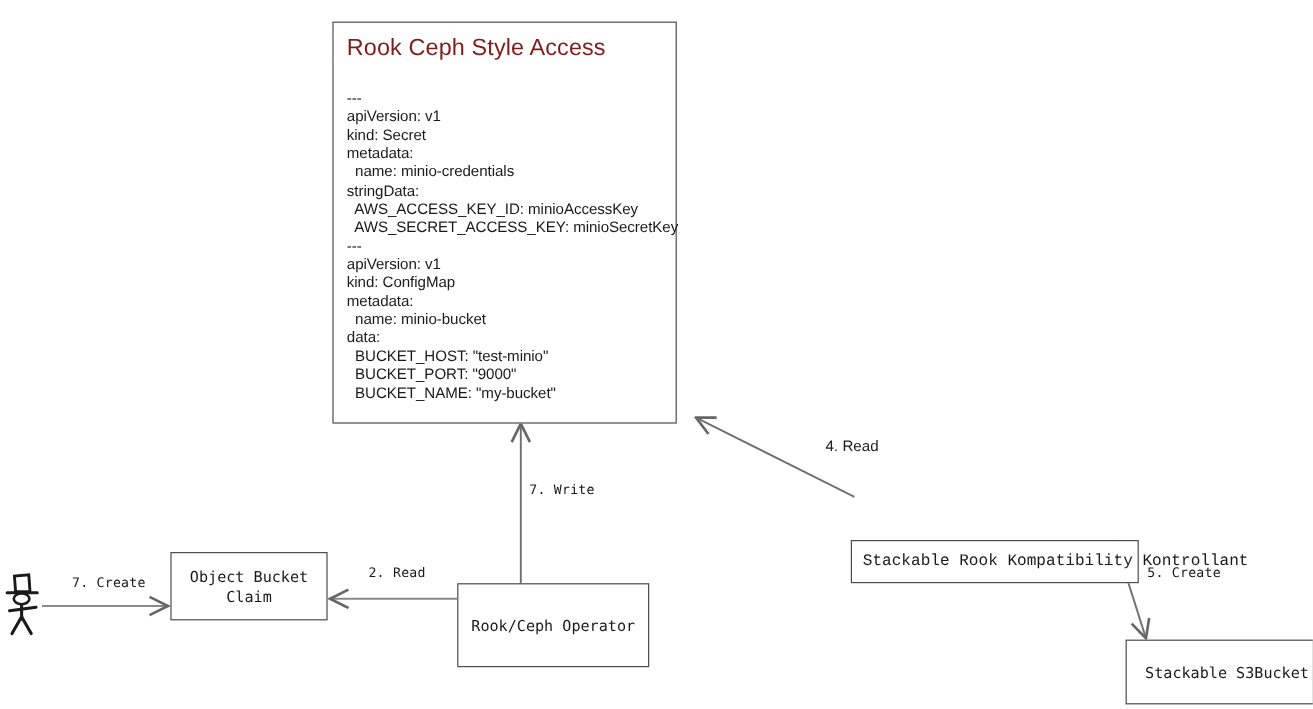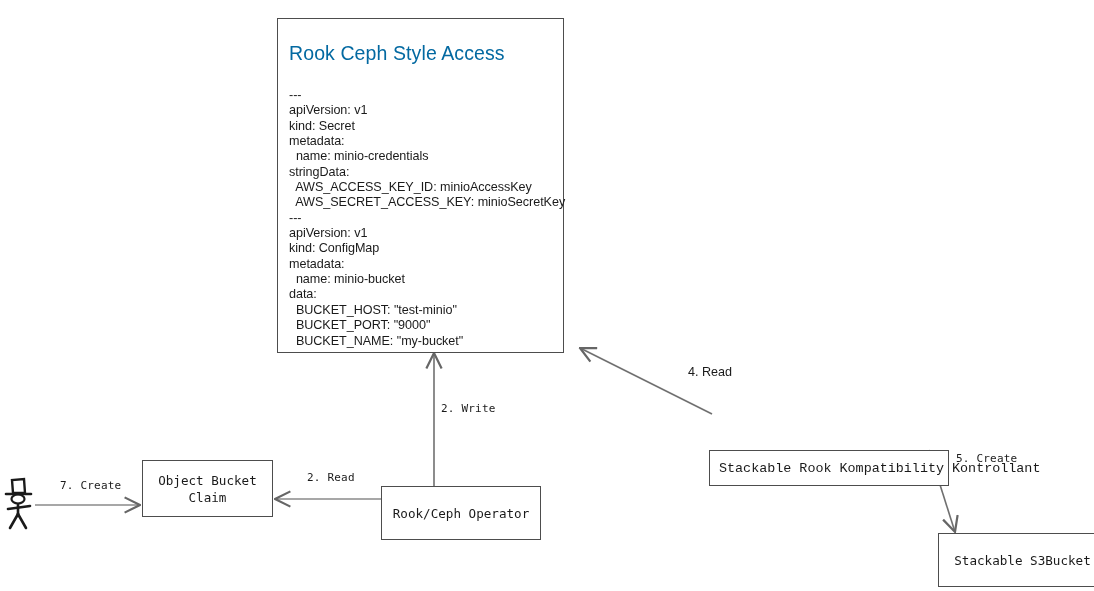--- a/index.html
+++ b/index.html
@@ -33,25 +33,24 @@
   
   #yaml-panel {
     left: 277px;
     top: 18px;
     width: 287px;
     height: 335px;
     padding: 10px 11px 0 11px;
   }
   #yaml-panel .panel-title {
     font-size: 19.5px;
-    color: #0369a1;
+    color: #7f1d1d;
     line-height: 22px;
     letter-spacing: 0.1px;
     white-space: nowrap;
-    margin-top: 13px;
   }
   #yaml-panel .panel-body {
     margin-top: 24px;
     font-size: 12.6px;
     line-height: 15.35px;
     color: #1a1a1a;
     white-space: pre;
     letter-spacing: -0.05px;
   }
 
@@ -73,21 +72,21 @@
     color: #1a1a1a;
     display: flex;
     align-items: center;
     justify-content: flex-start;
     padding-left: 9px;
     white-space: nowrap;
     margin-top: 36px;
   }
 
   #obc-node        { left: 142px; top: 460px; width: 131px; height: 57px; }
-  #operator-node   { left: 381px; top: 486px; width: 160px; height: 54px; }
+  #operator-node   { left: 381px; top: 486px; width: 160px; height: 70px; }
   #srkk-node       { left: 709px; top: 414px; width: 240px; height: 36px; }
   #s3bucket-node   { left: 938px; top: 533px; width: 157px; height: 54px; padding-left: 12px; }
 
   
   .edge-label {
     position: absolute;
     color: #1a1a1a;
     white-space: nowrap;
   }
   .edge-label.mono {
@@ -98,21 +97,21 @@
   .edge-label.sans {
     font-family: "Liberation Sans", sans-serif;
     font-size: 12.6px;
     margin-left: 37px;
   }
 
   #label-create1 { left: 60px;  top: 479px; }
   #label-read2   { left: 307px; top: 471px; }
   #label-write3  { left: 441px; top: 402px; }
   #label-read4   { left: 651px; top: 365px; }
-  #label-create5 { left: 956px; top: 452px; }
+  #label-create5 { left: 956px; top: 471px; }
 </style>
 </head>
 <body>
 
 <svg id="canvas" viewBox="0 0 1094 591" xmlns="http://www.w3.org/2000/svg">
   <defs>
     <marker id="arrowOpen" viewBox="0 0 12 12" refX="11" refY="6" markerWidth="11" markerHeight="11" orient="auto-start-reverse">
       <path d="M 0.5 0.8 L 11 6 L 0.5 11.2" fill="none" stroke="#666666" stroke-width="1.5"></path>
     </marker>
   </defs>
@@ -176,15 +175,15 @@
 <div class="node sans-node" id="srkk-node">
   <span>Stackable Rook Kompatibility Kontrollant</span>
 </div>
 
 <div class="node mono-node" id="s3bucket-node">
   <span>Stackable S3Bucket</span>
 </div>
 
 <div class="edge-label mono" id="label-create1">7. Create</div>
 <div class="edge-label mono" id="label-read2">2. Read</div>
-<div class="edge-label mono" id="label-write3">2. Write</div>
+<div class="edge-label mono" id="label-write3">7. Write</div>
 <div class="edge-label sans" id="label-read4">4. Read</div>
 <div class="edge-label mono" id="label-create5">5. Create</div>
 
 </body></html>

